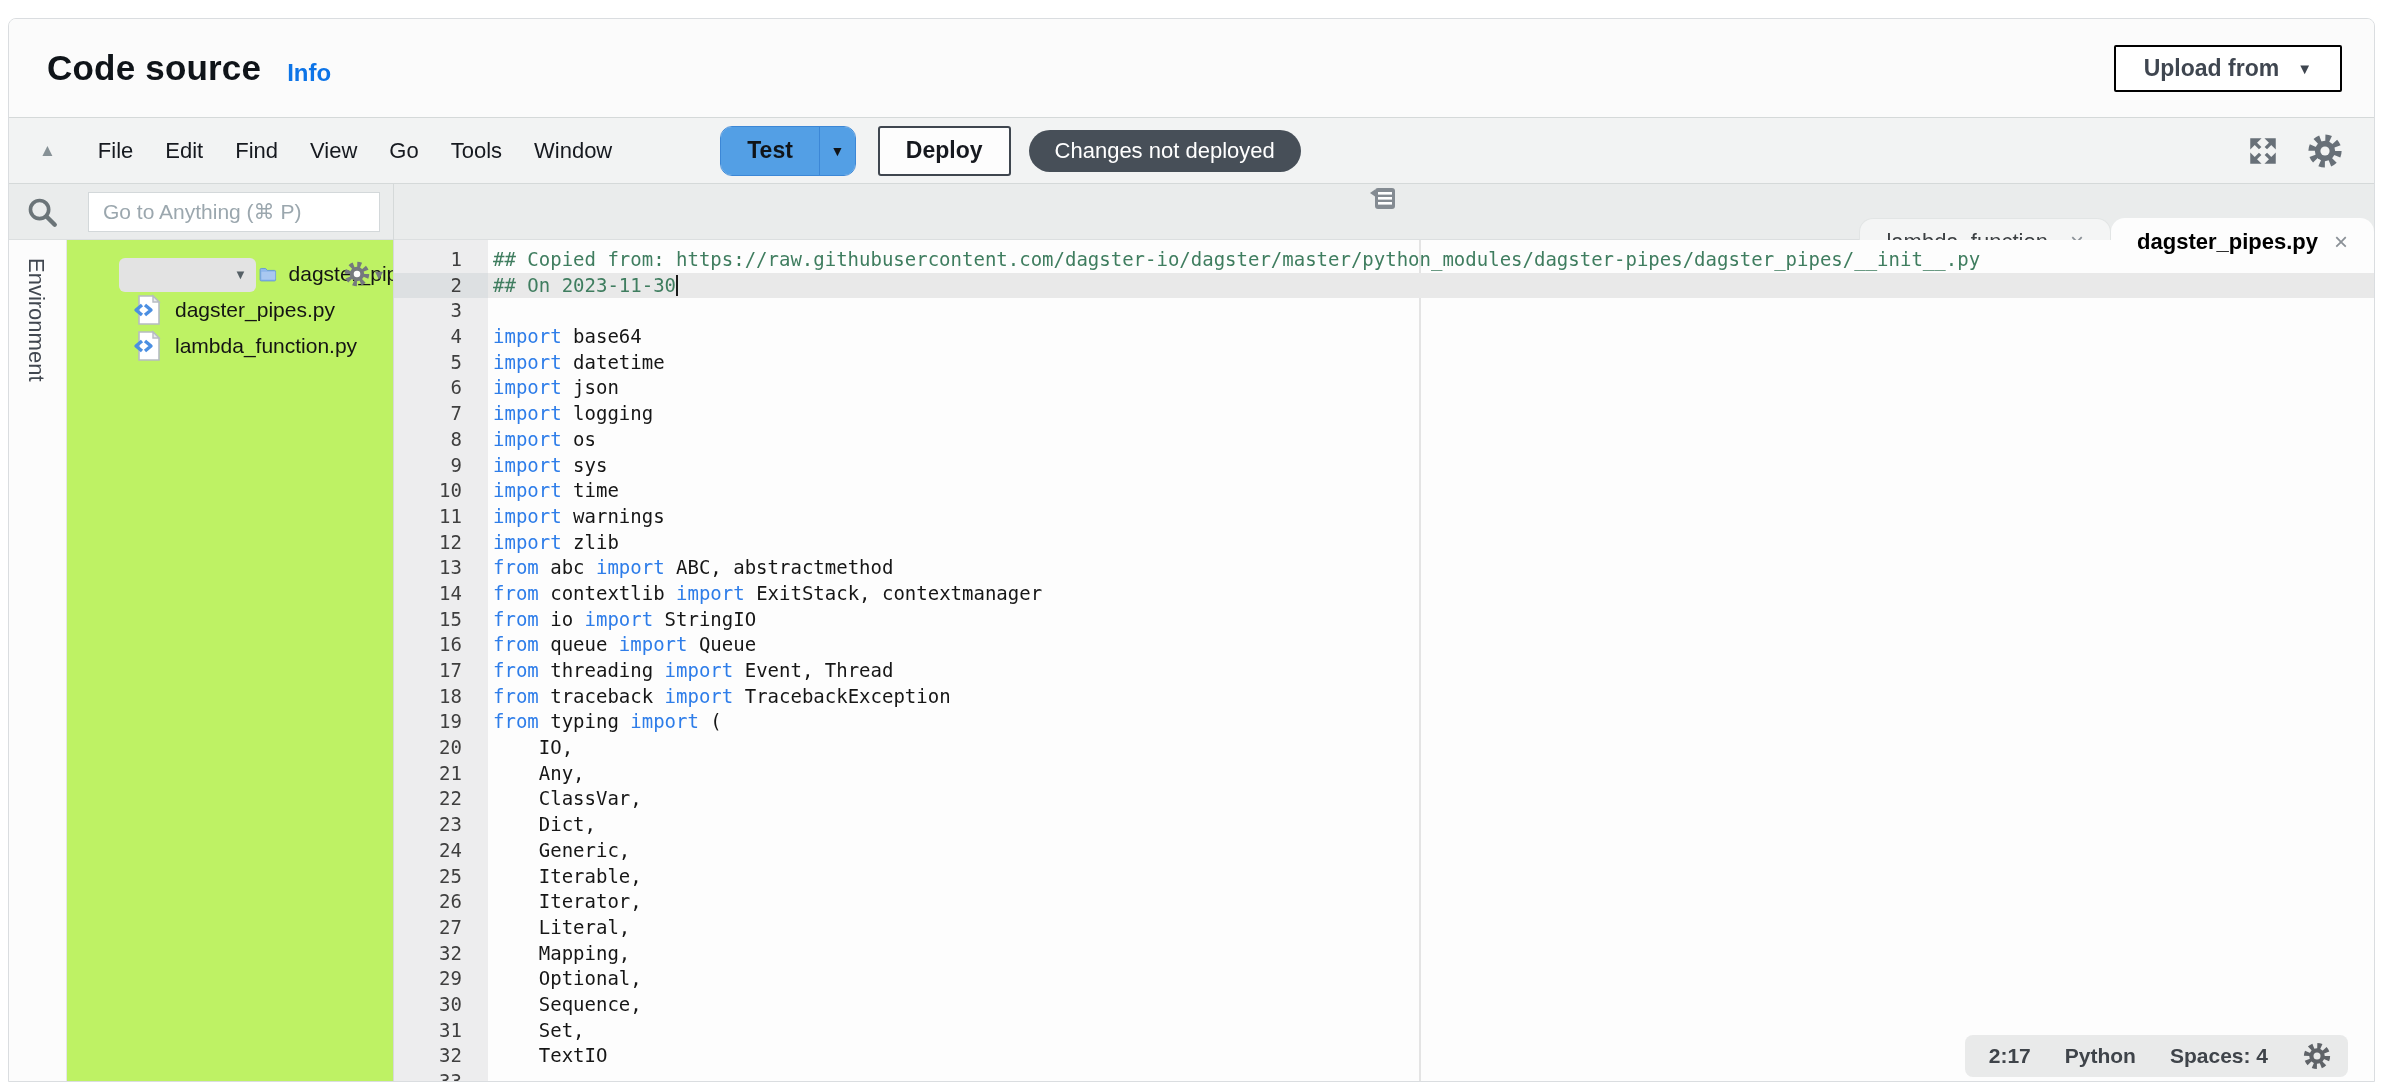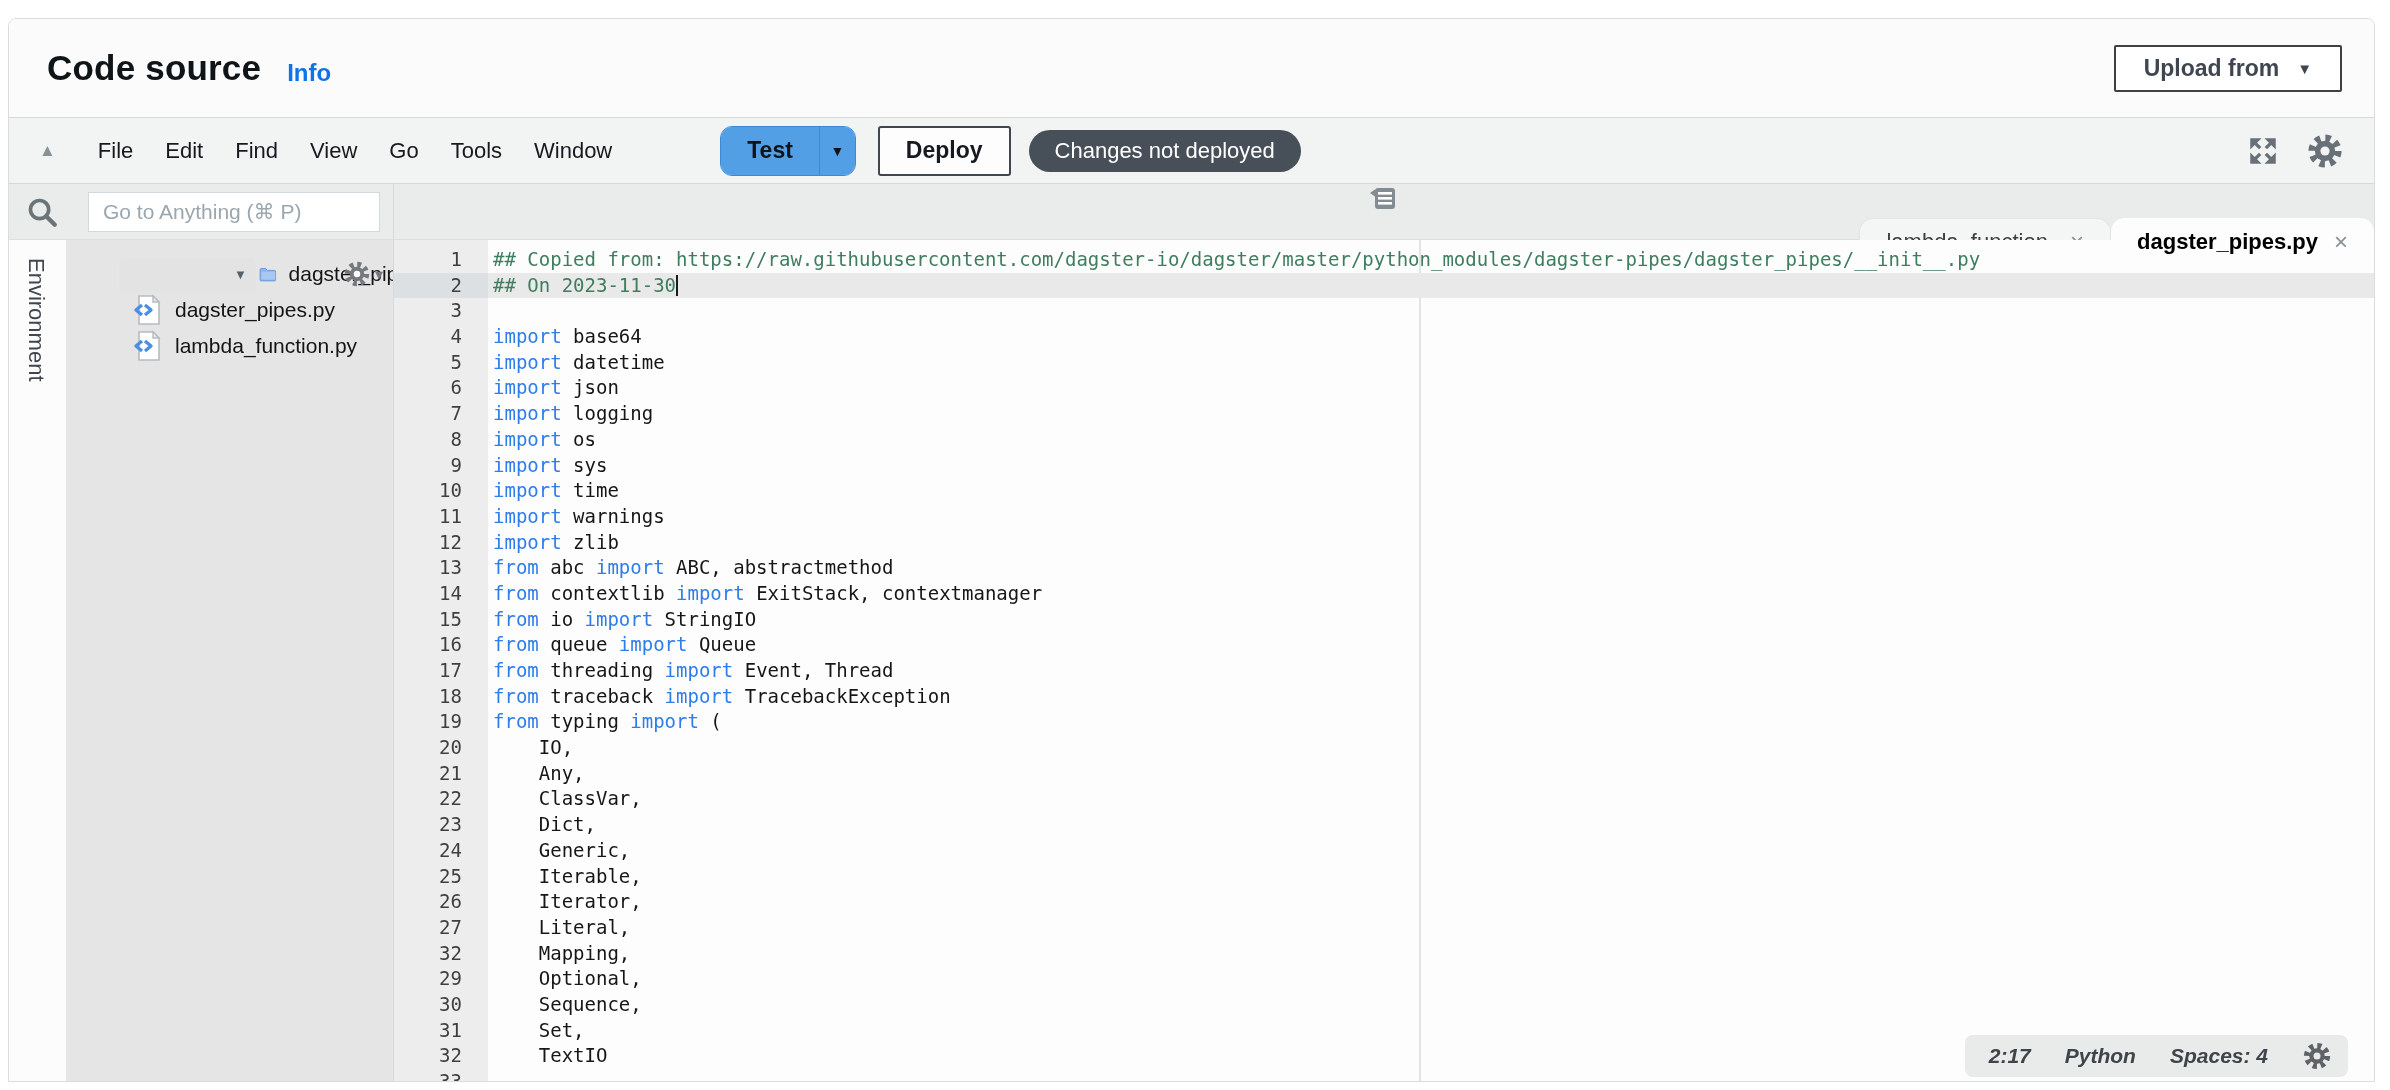--- a/index.html
+++ b/index.html
@@ -9,40 +9,40 @@
   }
   *{margin:0;padding:0;box-sizing:border-box;}
   html,body{width:2390px;height:1090px;background:#ffffff;overflow:hidden;
     font-family:"Liberation Sans",sans-serif;color:#16191f;}
   .panel{position:absolute;left:8px;top:18px;width:2367px;height:1064px;
     background:#fbfbfb;border:1px solid #dadde0;border-radius:8px 8px 0 0;overflow:hidden;}
   
   .hdr{position:absolute;left:0;top:0;right:0;height:98px;background:#fbfbfb;display:flex;align-items:center;padding-left:38px;}
   .hdr-title{font-size:35px;font-weight:700;color:#0f1419;letter-spacing:.2px;}
   .hdr-info{font-size:24px;font-weight:700;color:var(--link);margin-left:26px;margin-top:10px;cursor:pointer;}
-  .upload-btn{position:absolute;right:32px;top:26px;height:47px;border:2px solid #404040;border-radius:2px;
+  .upload-btn{position:absolute;right:32px;top:26px;height:47px;border:2px solid #000000;border-radius:2px;
     background:#fff;display:flex;align-items:center;gap:18px;padding:0 28px;font-size:23px;font-weight:700;color:#3f4650;cursor:pointer;}
   .upload-caret{font-size:15px;color:#3f4650;}
   
   .menubar{position:absolute;left:0;top:98px;right:0;height:67px;background:var(--chrome);
     border-top:1px solid var(--border);border-bottom:1px solid var(--border);display:flex;align-items:center;}
   .collapse-tri{font-size:17px;color:#879196;margin:0 26px 0 30px;cursor:pointer;}
   .menu-item{font-size:22px;color:#16191f;padding:0 16px;cursor:pointer;}
   .test-group{display:flex;margin-left:92px;height:50px;border:1px solid #3c87d6;border-radius:12px;overflow:hidden;cursor:pointer;}
   .test-main{background:var(--testblue);display:flex;align-items:center;padding:0 26px;font-size:23px;font-weight:700;color:#101418;}
   .test-caret{background:var(--testblue);border-left:1px solid #3c87d6;width:36px;display:flex;align-items:center;justify-content:center;font-size:14px;color:#101418;}
   .deploy-btn{margin-left:22px;height:50px;border:2px solid #3f464f;border-radius:3px;background:#fdfdfd;
     display:flex;align-items:center;padding:0 26px;font-size:23px;font-weight:700;color:#16191f;cursor:pointer;}
   .badge{margin-left:18px;height:42px;border-radius:999px;background:var(--badge);color:#fff;
     display:flex;align-items:center;padding:0 26px;font-size:22px;}
   .menubar-right{margin-left:auto;display:flex;align-items:center;gap:26px;margin-right:30px;}
   .iconbtn{cursor:pointer;display:flex;align-items:center;justify-content:center;}
   
   .workspace{position:absolute;left:0;top:165px;right:0;bottom:0;display:flex;}
-  .sidebar{width:385px;background:#e5e5e5;border-right:1px solid var(--border);position:relative;}
+  .sidebar{width:385px;background:#bef264;border-right:1px solid var(--border);position:relative;}
   .search-band{position:absolute;left:0;top:0;right:0;height:56px;background:var(--band);border-bottom:1px solid #dcdfe0;display:flex;align-items:center;}
   .search-band svg{margin-left:16px;}
   .goto-input{position:absolute;left:79px;top:8px;width:292px;height:40px;border:1px solid #d3d8da;background:#fff;
     font-size:21px;padding:0 14px;color:#333;outline:none;font-family:"Liberation Sans",sans-serif;}
   .goto-input::placeholder{color:#9ba7ae;}
   .env-strip{position:absolute;left:0;top:56px;bottom:0;width:58px;border-right:1px solid #e4e7e8;background:#fcfcfc;}
   .env-label{writing-mode:vertical-rl;font-size:22px;color:#414750;position:absolute;left:14px;top:18px;cursor:pointer;}
   .tree{position:absolute;left:58px;top:56px;right:0;bottom:0;padding-top:16px;}
   .tree-row{height:36px;display:flex;align-items:center;cursor:pointer;position:relative;}
   .folder-row{padding-left:30px;}
@@ -71,21 +71,21 @@
   .gutter-bg{position:absolute;left:0;top:0;bottom:0;width:94px;background:#ededee;}
   .gut-num.act{background:#dde0e2;}
   .print-margin{position:absolute;left:1025px;top:0;bottom:0;width:2px;background:#e4e4e4;}
   .codelines{position:absolute;left:94px;top:7px;right:0;}
   .code-line{height:25.7px;line-height:25.7px;white-space:pre;font-family:"DejaVu Sans Mono",monospace;font-size:19px;color:var(--code);padding-left:5px;}
   .code-line.act{background:#e9e9e9;}
   .tok-k{color:var(--kw);} .tok-c{color:var(--cm);} .tok-t{color:var(--code);}
   .cursor{display:inline-block;width:2px;height:21px;background:#1b1b1b;vertical-align:-4px;}
   .statusbar{position:absolute;right:26px;bottom:4px;height:42px;background:#e9eaea;border-radius:8px;
     display:flex;align-items:center;gap:34px;padding:0 16px 0 24px;}
-  .status-item{font-size:21px;font-weight:700;color:#3f444a;cursor:pointer;font-style:italic;}
+  .status-item{font-size:21px;font-weight:700;color:#3f444a;cursor:pointer;}
 </style>
 </head>
 <body>
 
 <div class="panel">
 
   <div class="hdr">
     <span class="hdr-title">Code source</span>
     <span class="hdr-info">Info</span>
     <div class="upload-btn">

